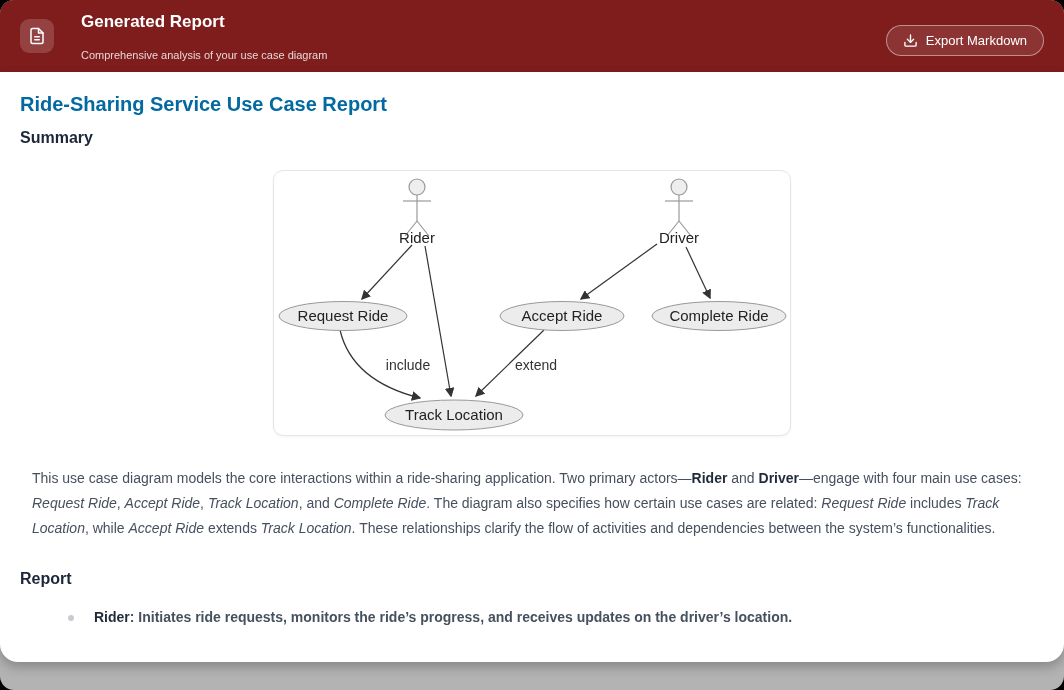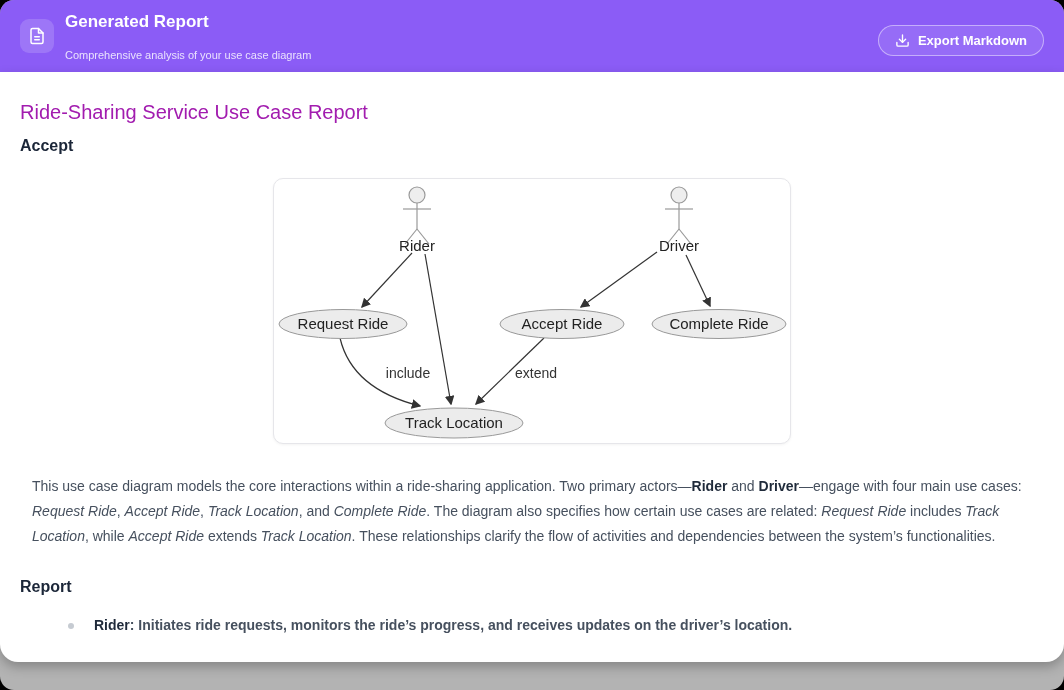--- a/index.html
+++ b/index.html
@@ -3,42 +3,42 @@
 <meta charset="utf-8">
 <style>
   html,body{margin:0;padding:0;background:#000;}
   *{box-sizing:border-box;font-family:"Liberation Sans","DejaVu Sans",sans-serif;}
   .window{
     width:1064px;height:690px;background:#b3b3b3;border-radius:14px;
     overflow:hidden;position:relative;
   }
   
   .app-header{
-    height:72px;background:#8b5cf6;display:flex;align-items:center;
-    padding:0 20px;gap:11px;
+    height:72px;background:#7f1d1d;display:flex;align-items:center;
+    padding:0 20px;gap:27px;
   }
   .icon-box{
     width:34px;height:34px;border-radius:9px;background:rgba(255,255,255,0.16);
     display:flex;align-items:center;justify-content:center;flex:0 0 auto;
   }
   .header-text{flex:1 1 auto;min-width:0;}
   .header-title{color:#fff;font-size:17px;font-weight:700;line-height:1.25;margin:0;}
   .header-subtitle{color:rgba(255,255,255,0.82);font-size:11px;margin-top:17px;}
   .export-btn{
     display:flex;align-items:center;gap:8px;cursor:pointer;
     background:rgba(255,255,255,0.10);border:1px solid rgba(255,255,255,0.45);
-    border-radius:16px;padding:7px 16px;color:#fff;font-size:13px;font-weight:700;margin-top:8px;
+    border-radius:16px;padding:7px 16px;color:#fff;font-size:13px;font-weight:400;margin-top:8px;
   }
   
   .content{
     background:#fff;height:590px;width:100%;padding:20px 20px 0;
     border-radius:0 0 18px 18px;box-shadow:0 5px 12px rgba(0,0,0,0.25);
     position:relative;
   }
-  .report-title{font-size:20px;font-weight:400;color:#a21caf;margin:8px 0 12px;line-height:1.2;}
+  .report-title{font-size:20px;font-weight:700;color:#0369a1;margin:0 0 12px;line-height:1.2;}
   .section-heading{font-size:16px;font-weight:700;color:#1b2638;margin:0;line-height:1.25;}
   .diagram-card{
     width:518px;height:266px;margin:22px auto 30px;background:#fff;
     border:1px solid #e6e6ea;border-radius:10px;box-shadow:0 1px 3px rgba(0,0,0,0.05);
   }
   .summary-paragraph{
     font-size:14px;line-height:25px;color:#46505e;margin:12px;
   }
   .summary-paragraph strong{color:#1f2a3a;}
   .actors-heading{margin-top:28px;}
@@ -85,21 +85,21 @@
           <polyline points="7 10 12 15 17 10"></polyline>
           <line x1="12" y1="3" x2="12" y2="15"></line>
         </svg>
       </span>
       <span>Export Markdown</span>
     </div>
   </div>
 
   <div class="content">
     <h1 class="report-title">Ride-Sharing Service Use Case Report</h1>
-    <h2 class="section-heading">Accept</h2>
+    <h2 class="section-heading">Summary</h2>
 
     <div class="diagram-card">
       <svg width="516" height="264" viewBox="0 0 516 264">
         <defs>
           <marker id="arrow" viewBox="0 0 10 10" refX="8.5" refY="5" markerWidth="8" markerHeight="8" orient="auto-start-reverse">
             <path d="M0,0 L10,5 L0,10 z" fill="#333"></path>
           </marker>
         </defs>
 
         <g>

